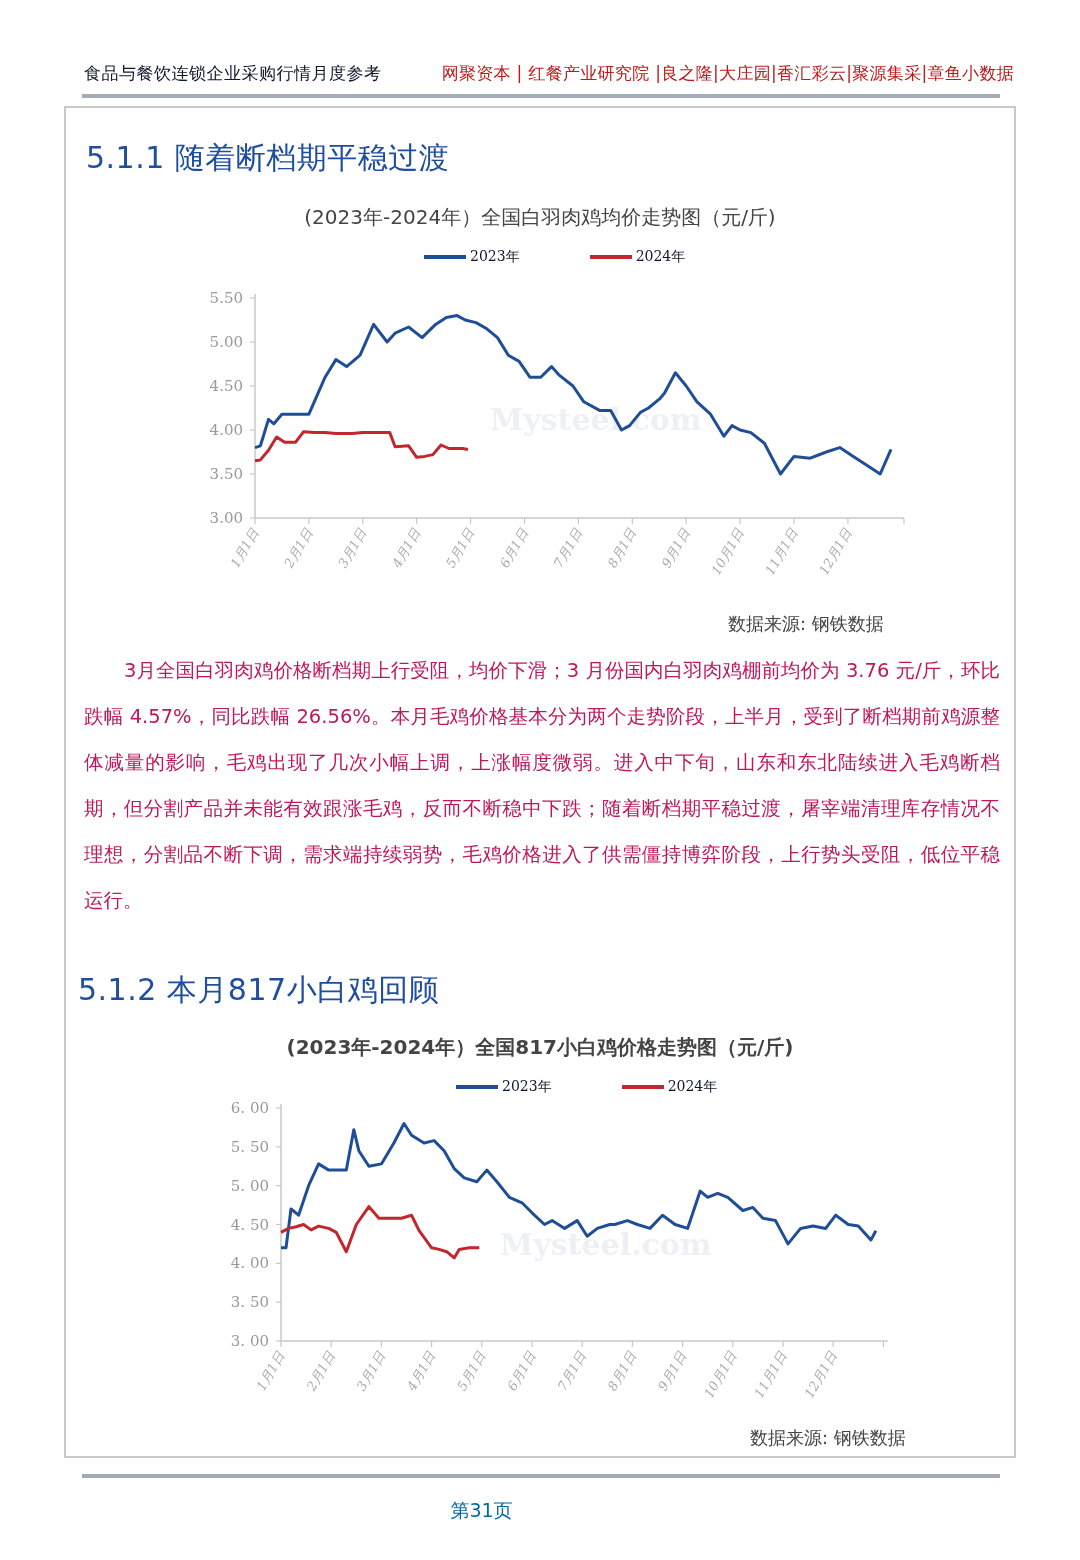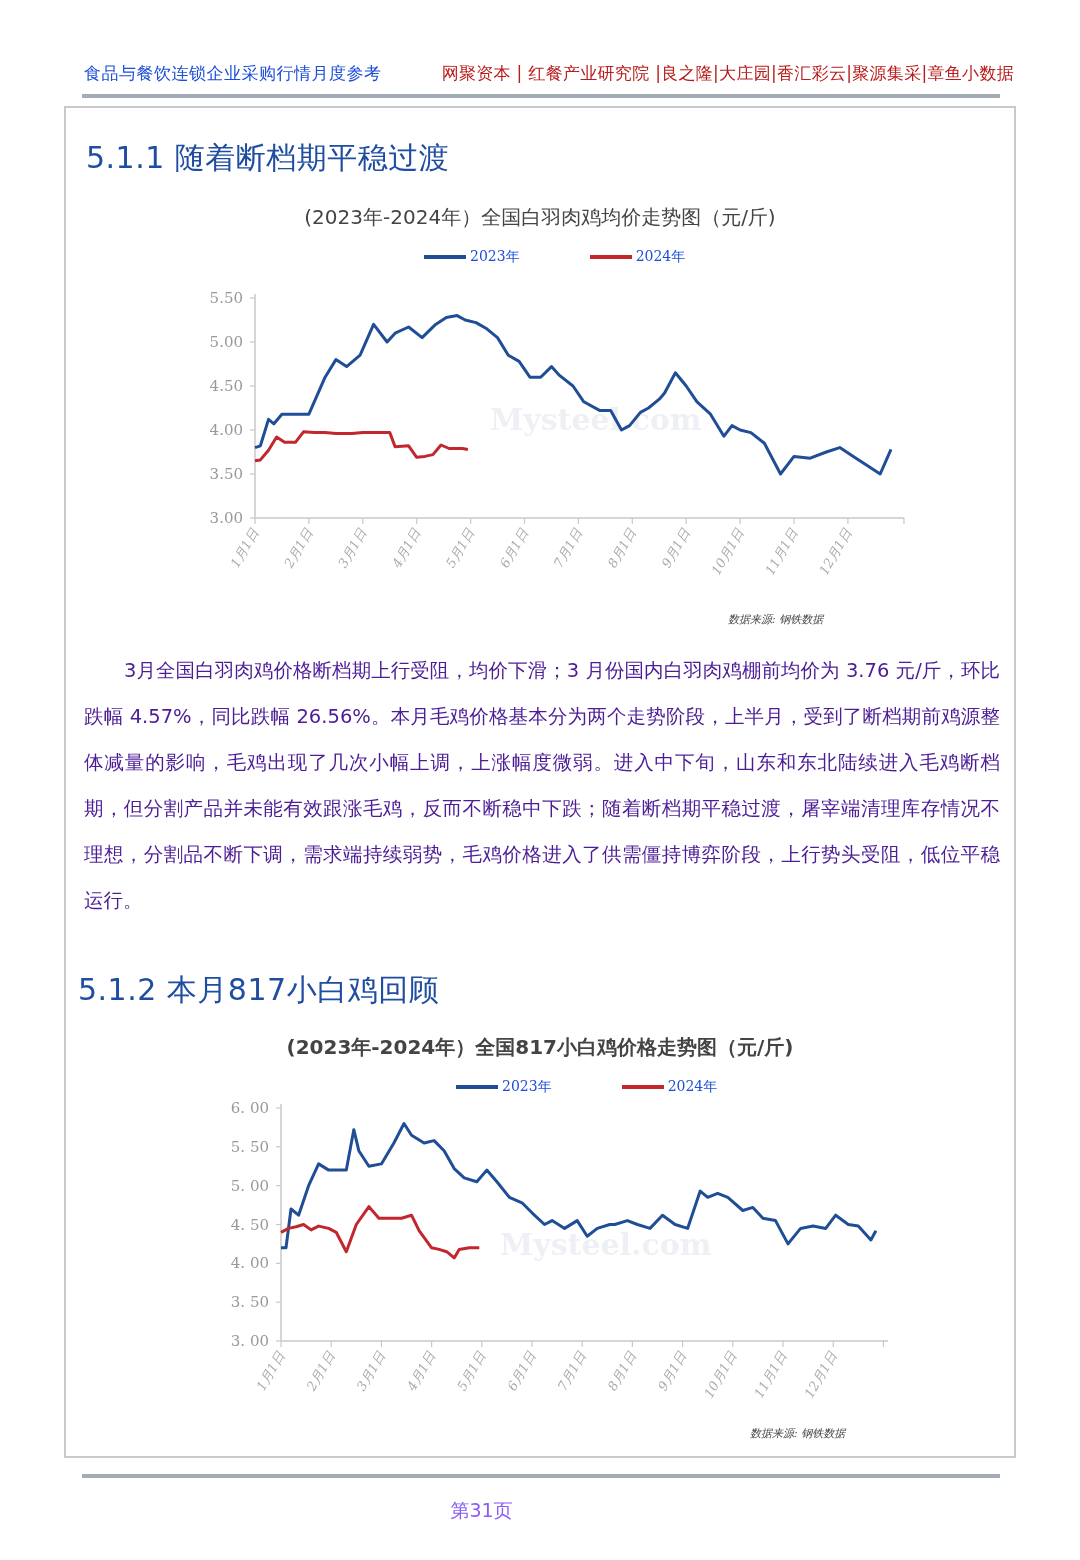--- a/index.html
+++ b/index.html
@@ -1,30 +1,30 @@
 <!DOCTYPE html>
 <html><head>
 <meta charset="utf-8">
 <style>
   html, body { margin:0; padding:0; background:#ffffff; }
   body { width:1080px; height:1560px; position:relative; font-family:"DejaVu Sans", "Liberation Sans", sans-serif; color:#333; overflow:hidden; }
-  .hdr-left { position:absolute; left:84px; top:62px; font-size:17px; color:#1d4ed8; letter-spacing:0.5px; }
+  .hdr-left { position:absolute; left:84px; top:62px; font-size:17px; color:#0f172a; letter-spacing:0.5px; }
   .hdr-right { position:absolute; right:66px; top:62px; font-size:17px; color:#b91c1c; letter-spacing:0.3px; }
   .hdr-rule { position:absolute; left:82px; top:94px; width:918px; height:4px; background:#a3abb7; }
   .frame { position:absolute; left:64px; top:106px; width:952px; height:1352px; border:2px solid #c9c9c9; box-sizing:border-box; }
   .h2 { position:absolute; font-size:30px; color:#1f4ea1; letter-spacing:0.5px; }
   .chart-title { position:absolute; left:0; width:1080px; text-align:center; font-size:20px; color:#444; }
-  .legend { position:absolute; display:flex; gap:70px; font-family:"DejaVu Serif", serif; font-size:14px; color:#1d4ed8; }
+  .legend { position:absolute; display:flex; gap:70px; font-family:"DejaVu Serif", serif; font-size:14px; color:#0f172a; }
   .legend-item { display:flex; align-items:center; gap:4px; }
   .legend-swatch { width:42px; height:4px; display:inline-block; }
   svg text { font-family:"DejaVu Serif", serif; }
-  .source { position:absolute; font-size:11px; color:#444; font-style:italic; }
-  .para { position:absolute; left:84px; top:648px; width:916px; font-size:19.5px; line-height:46px; color:#4c1d95; text-align:justify; text-indent:40px; }
+  .source { position:absolute; font-size:18px; color:#444; }
+  .para { position:absolute; left:84px; top:648px; width:916px; font-size:19.5px; line-height:46px; color:#be185d; text-align:justify; text-indent:40px; }
   .foot-rule { position:absolute; left:82px; top:1474px; width:918px; height:4px; background:#a3abb7; }
-  .page-num { position:absolute; left:0; width:963px; top:1498px; text-align:center; font-size:19px; color:#8b5cf6; }
+  .page-num { position:absolute; left:0; width:963px; top:1498px; text-align:center; font-size:19px; color:#0369a1; }
 </style>
 </head>
 <body>
 
 <div class="hdr-left">食品与餐饮连锁企业采购行情月度参考</div>
 <div class="hdr-right">网聚资本 | 红餐产业研究院 |良之隆|大庄园|香汇彩云|聚源集采|章鱼小数据</div>
 <div class="hdr-rule"></div>
 
 <div class="frame"></div>
 

